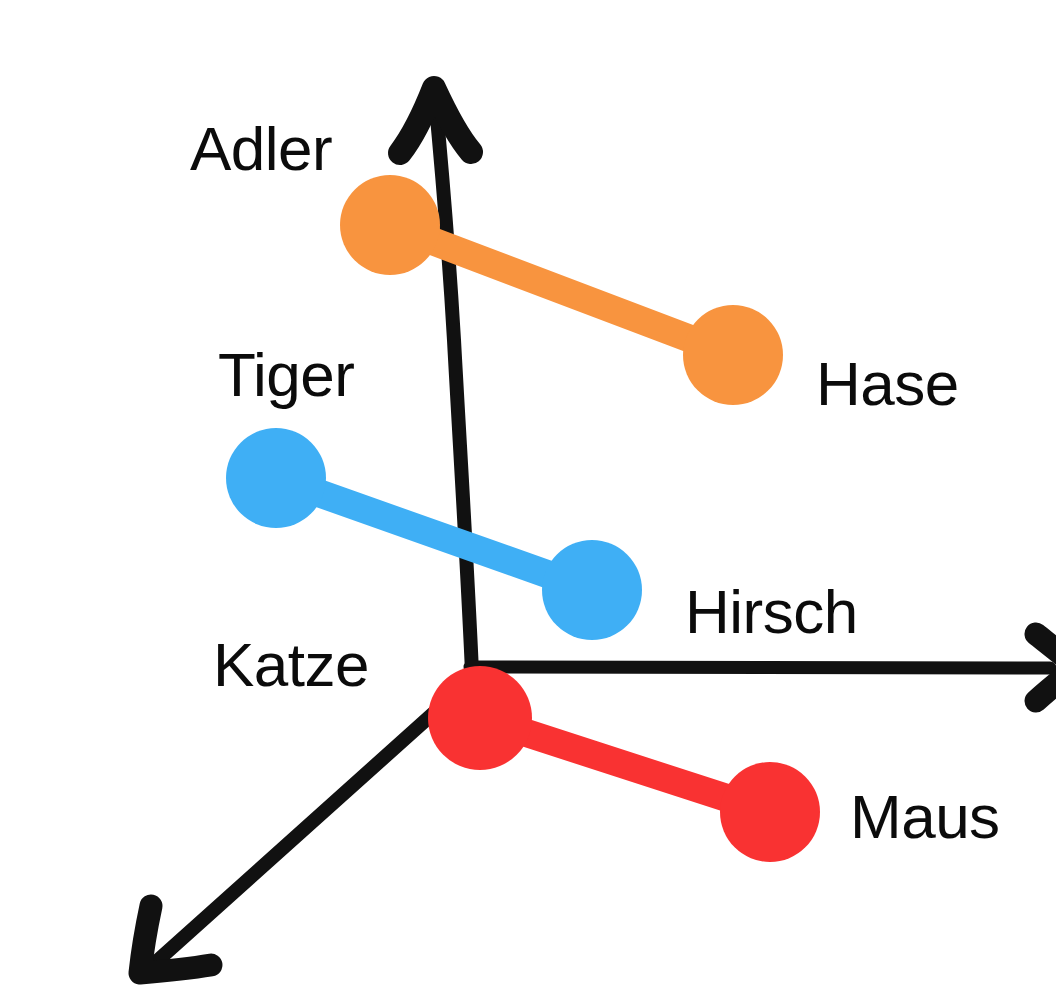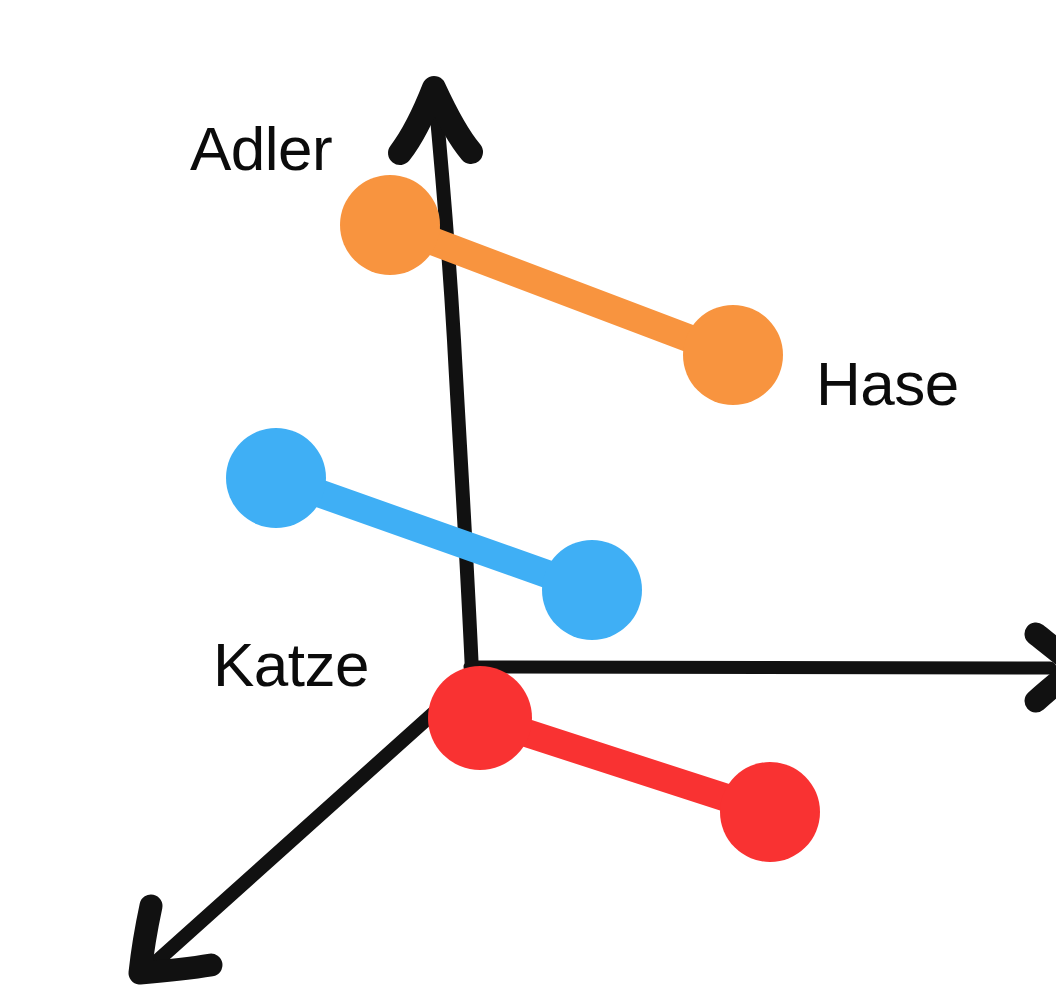--- a/index.html
+++ b/index.html
@@ -94,18 +94,21 @@
       <circle cx="432" cy="718" r="52" fill="#F93232"></circle>
       <circle cx="722" cy="812" r="50" fill="#F93232"></circle>
     </g>
 
   </svg>
 
   <div class="vec-label" id="label-adler">Adler</div>
 
   <div class="vec-label" id="label-hase">Hase</div>
 
+  <div class="vec-label" id="label-tiger">Tiger</div>
 
+  <div class="vec-label" id="label-hirsch">Hirsch</div>
 
   <div class="vec-label" id="label-katze">Katze</div>
 
+  <div class="vec-label" id="label-maus">Maus</div>
 
 </div>
 
 </body></html>

